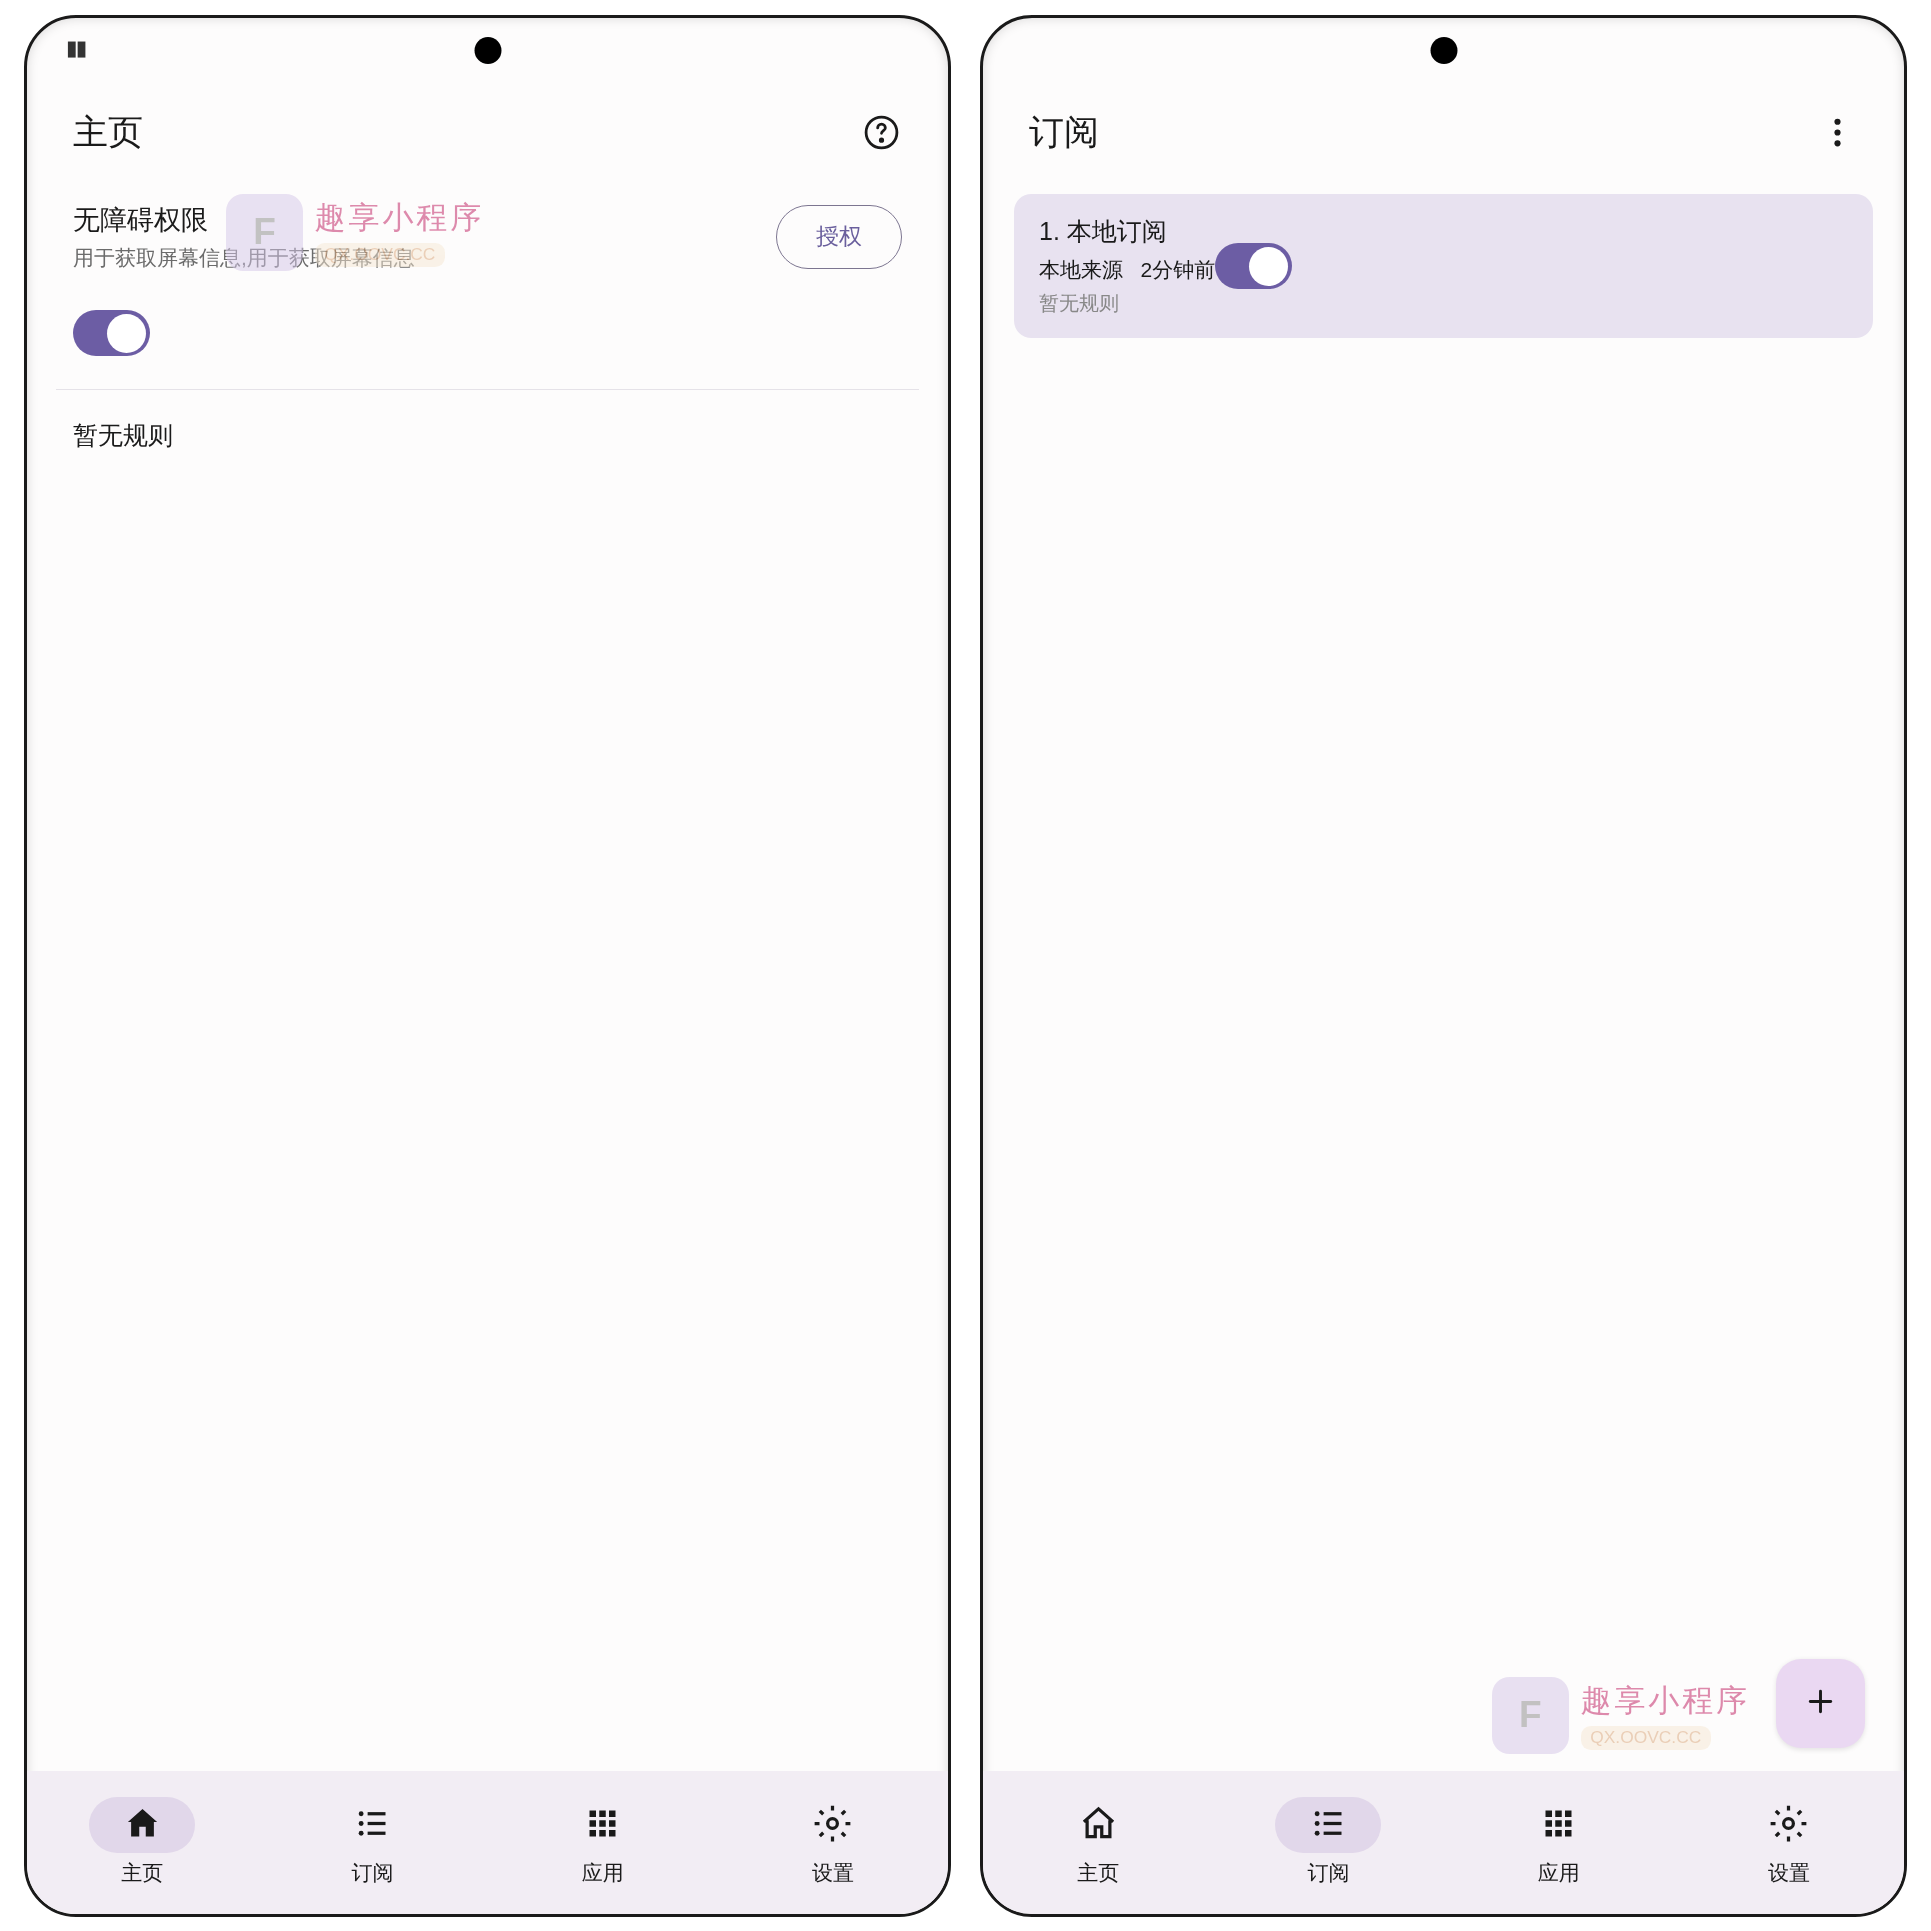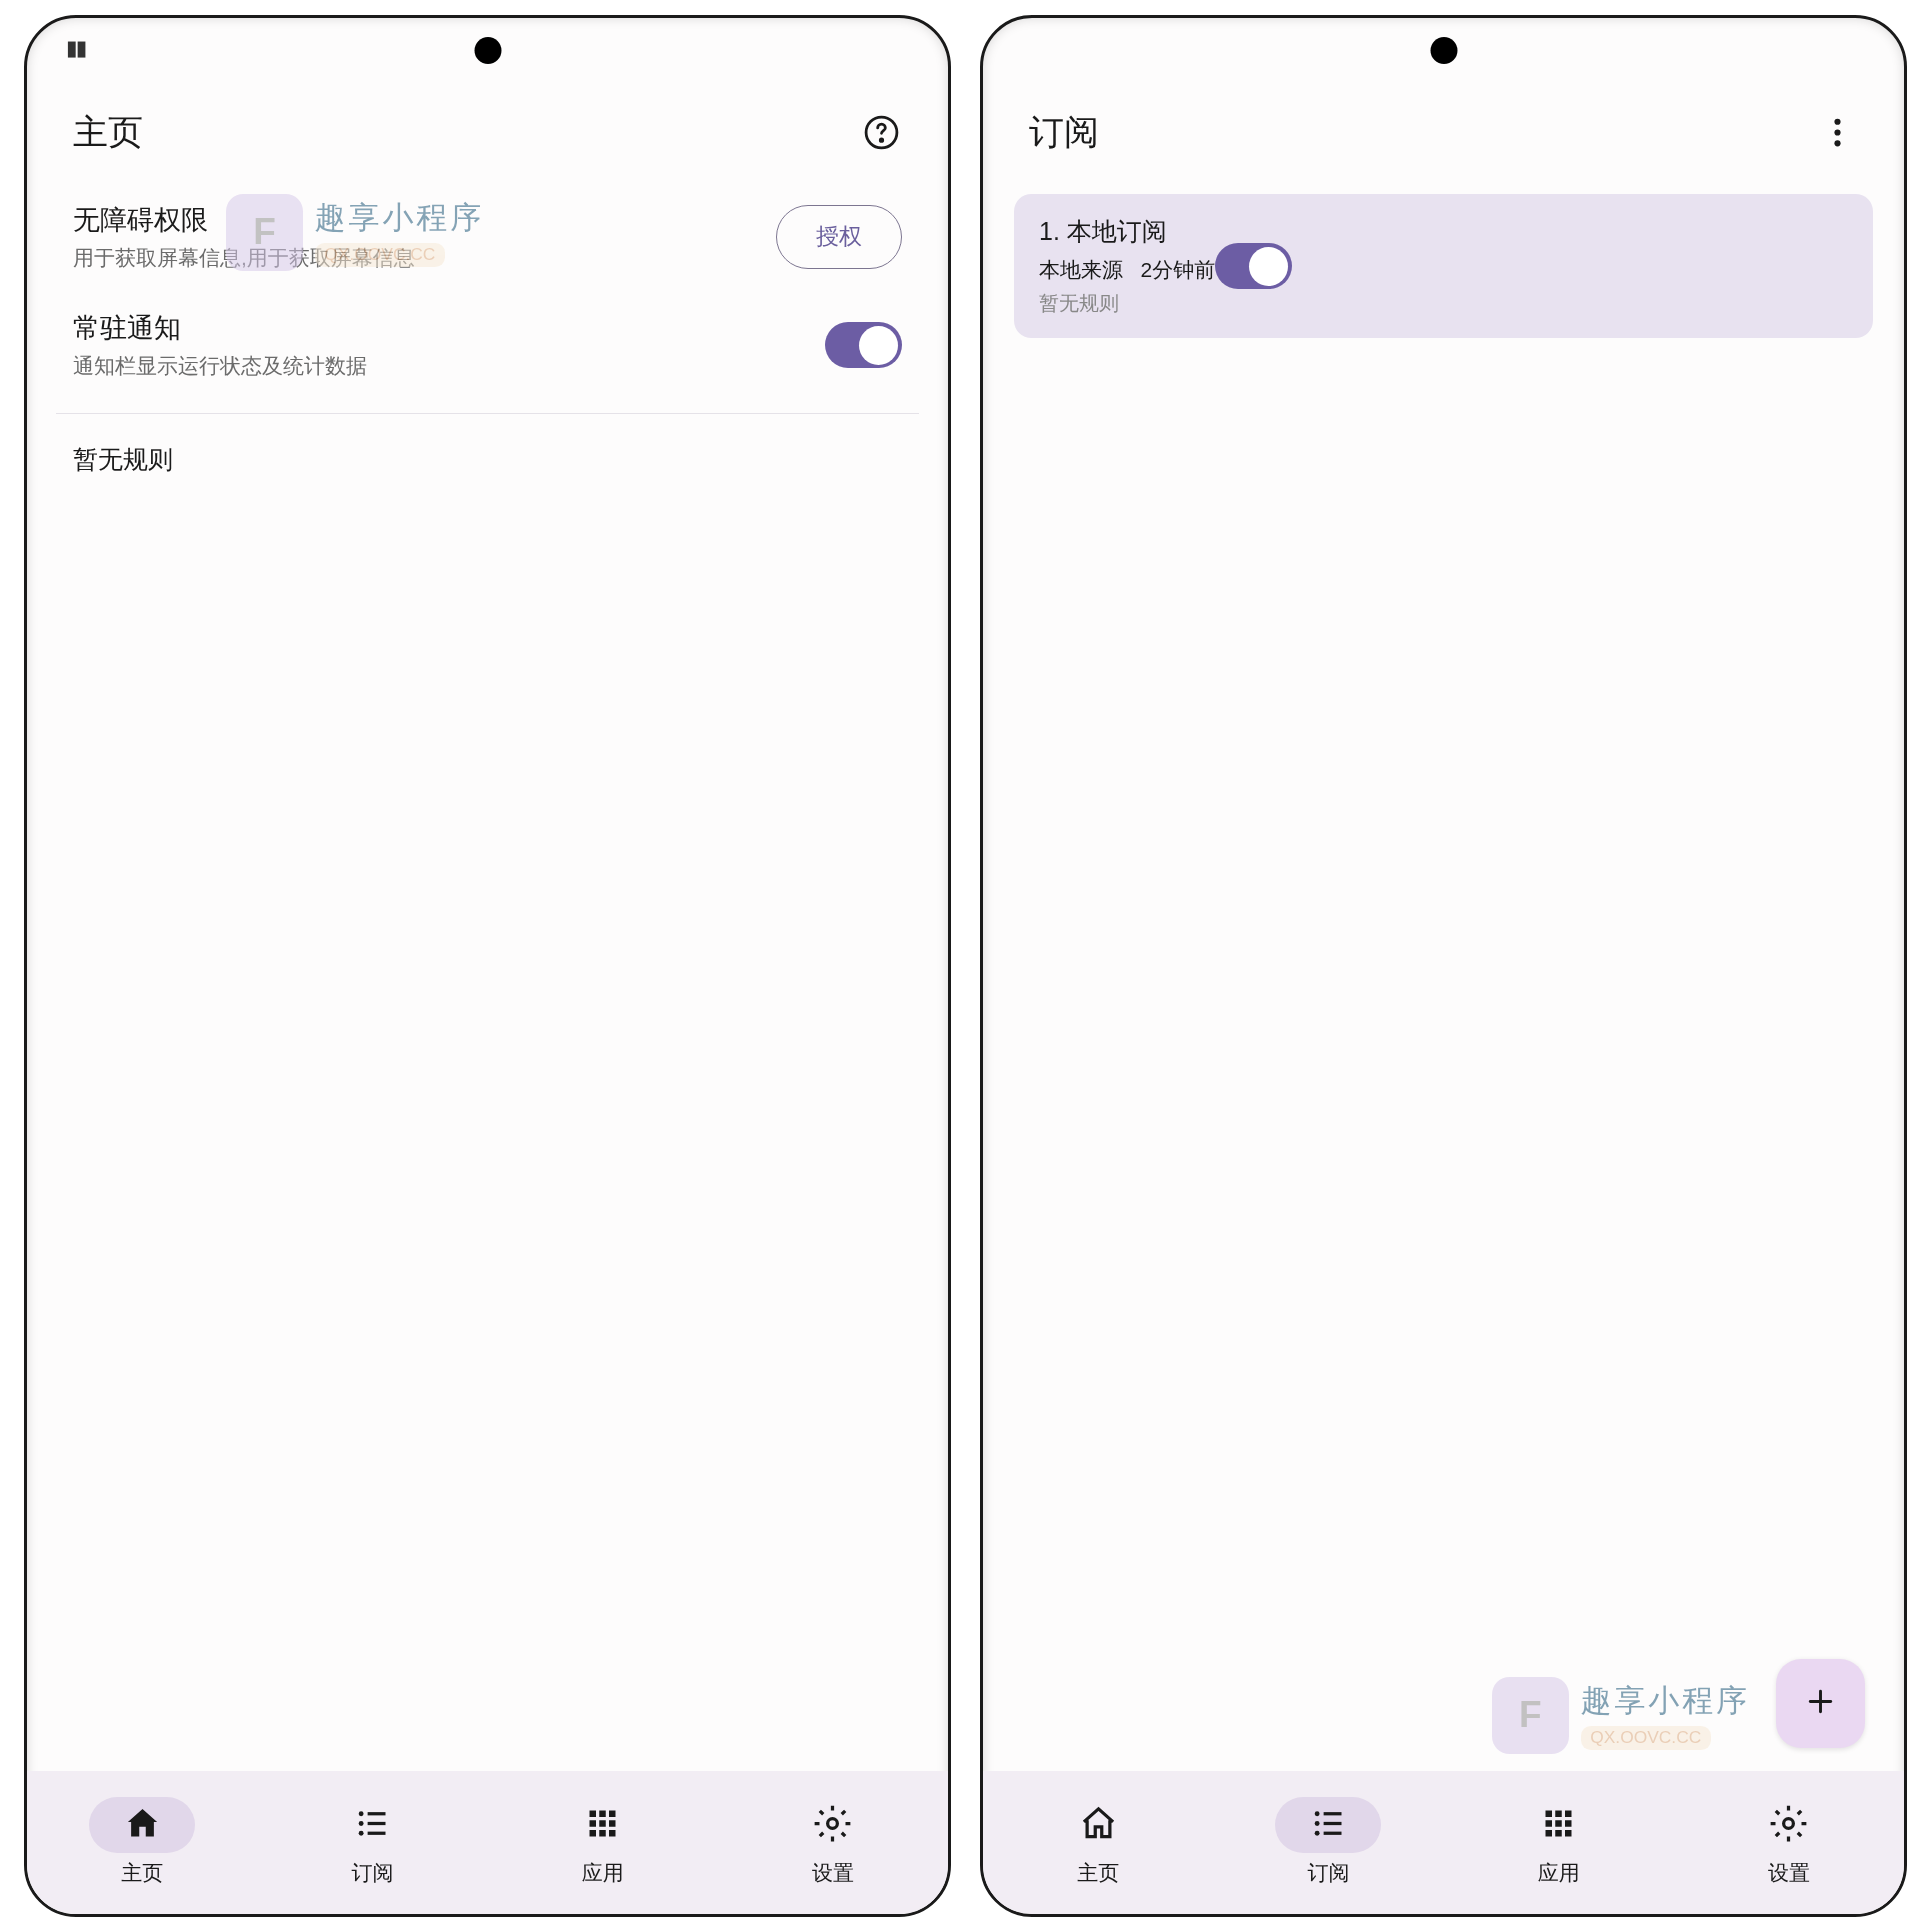--- a/index.html
+++ b/index.html
@@ -181,21 +181,21 @@
       border-radius: 17.4px;
       display: flex;
       align-items: center;
       justify-content: center;
       font-size: 37px;
       color: #888;
       font-weight: bold;
     }
     .wm-text .wm-title {
       font-size: 31px;
-      color: #0c4a6e;
+      color: #be185d;
       font-weight: 500;
       letter-spacing: 2.9px;
     }
     .wm-text .wm-url {
       font-size: 17.4px;
       color: #d9a274;
       background: #f6e8d3;
       border-radius: 9.7px;
       padding: 1.9px 9.7px;
       display: inline-block;
@@ -264,24 +264,20 @@
 
   <div class="content">
     <div class="row">
       <div class="row-text">
         <div class="title">无障碍权限</div>
         <div class="sub">用于获取屏幕信息,用于获取屏幕信息</div>
       </div>
       <button class="auth-btn">授权</button>
     </div>
     <div class="row">
-      <div class="row-text">
-        <div class="title">常驻通知</div>
-        <div class="sub">通知栏显示运行状态及统计数据</div>
-      </div>
       <div class="toggle"></div>
     </div>
     <div class="divider"></div>
     <div class="empty-text">暂无规则</div>
   </div>
 
   <div class="navbar">
     <div class="nav-item active">
       <div class="nav-icon-wrap">
           <span><svg viewBox="0 0 24 24" fill="#1a1a1a">

